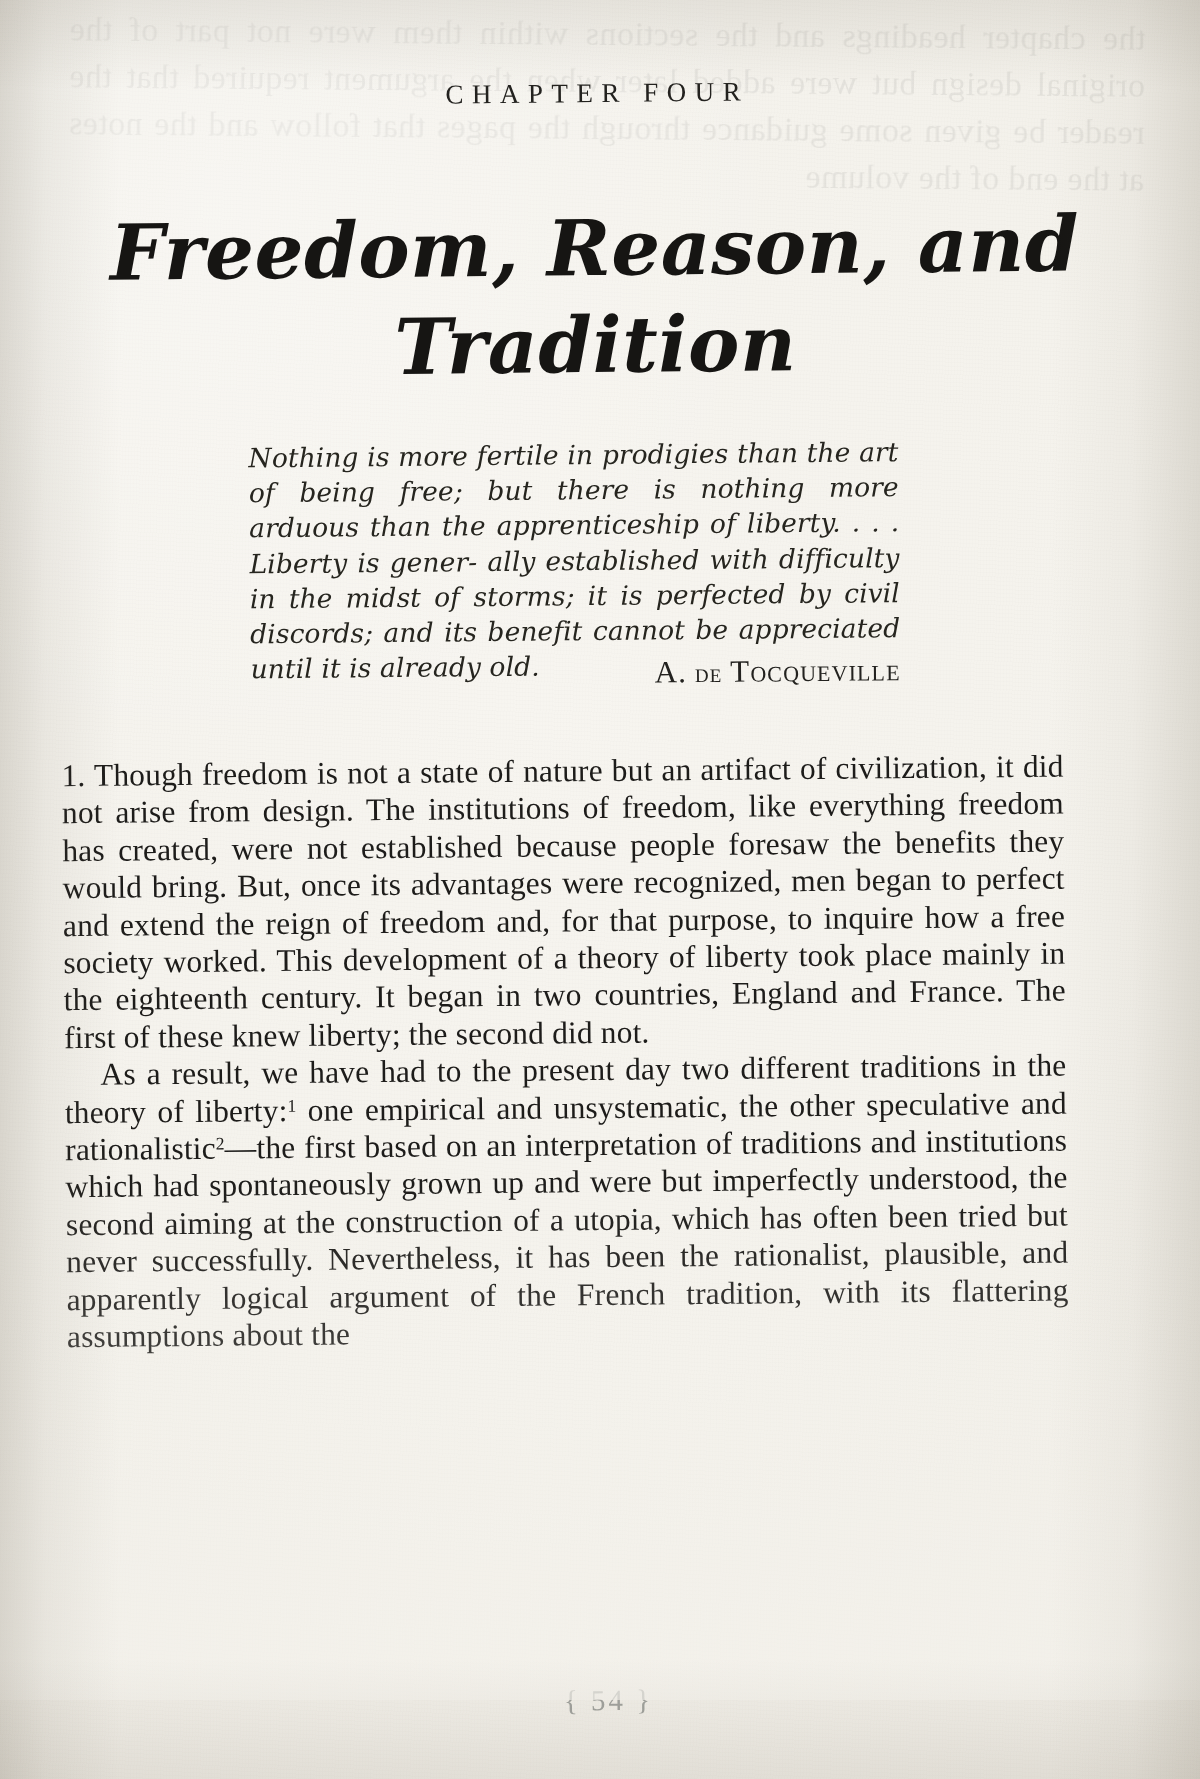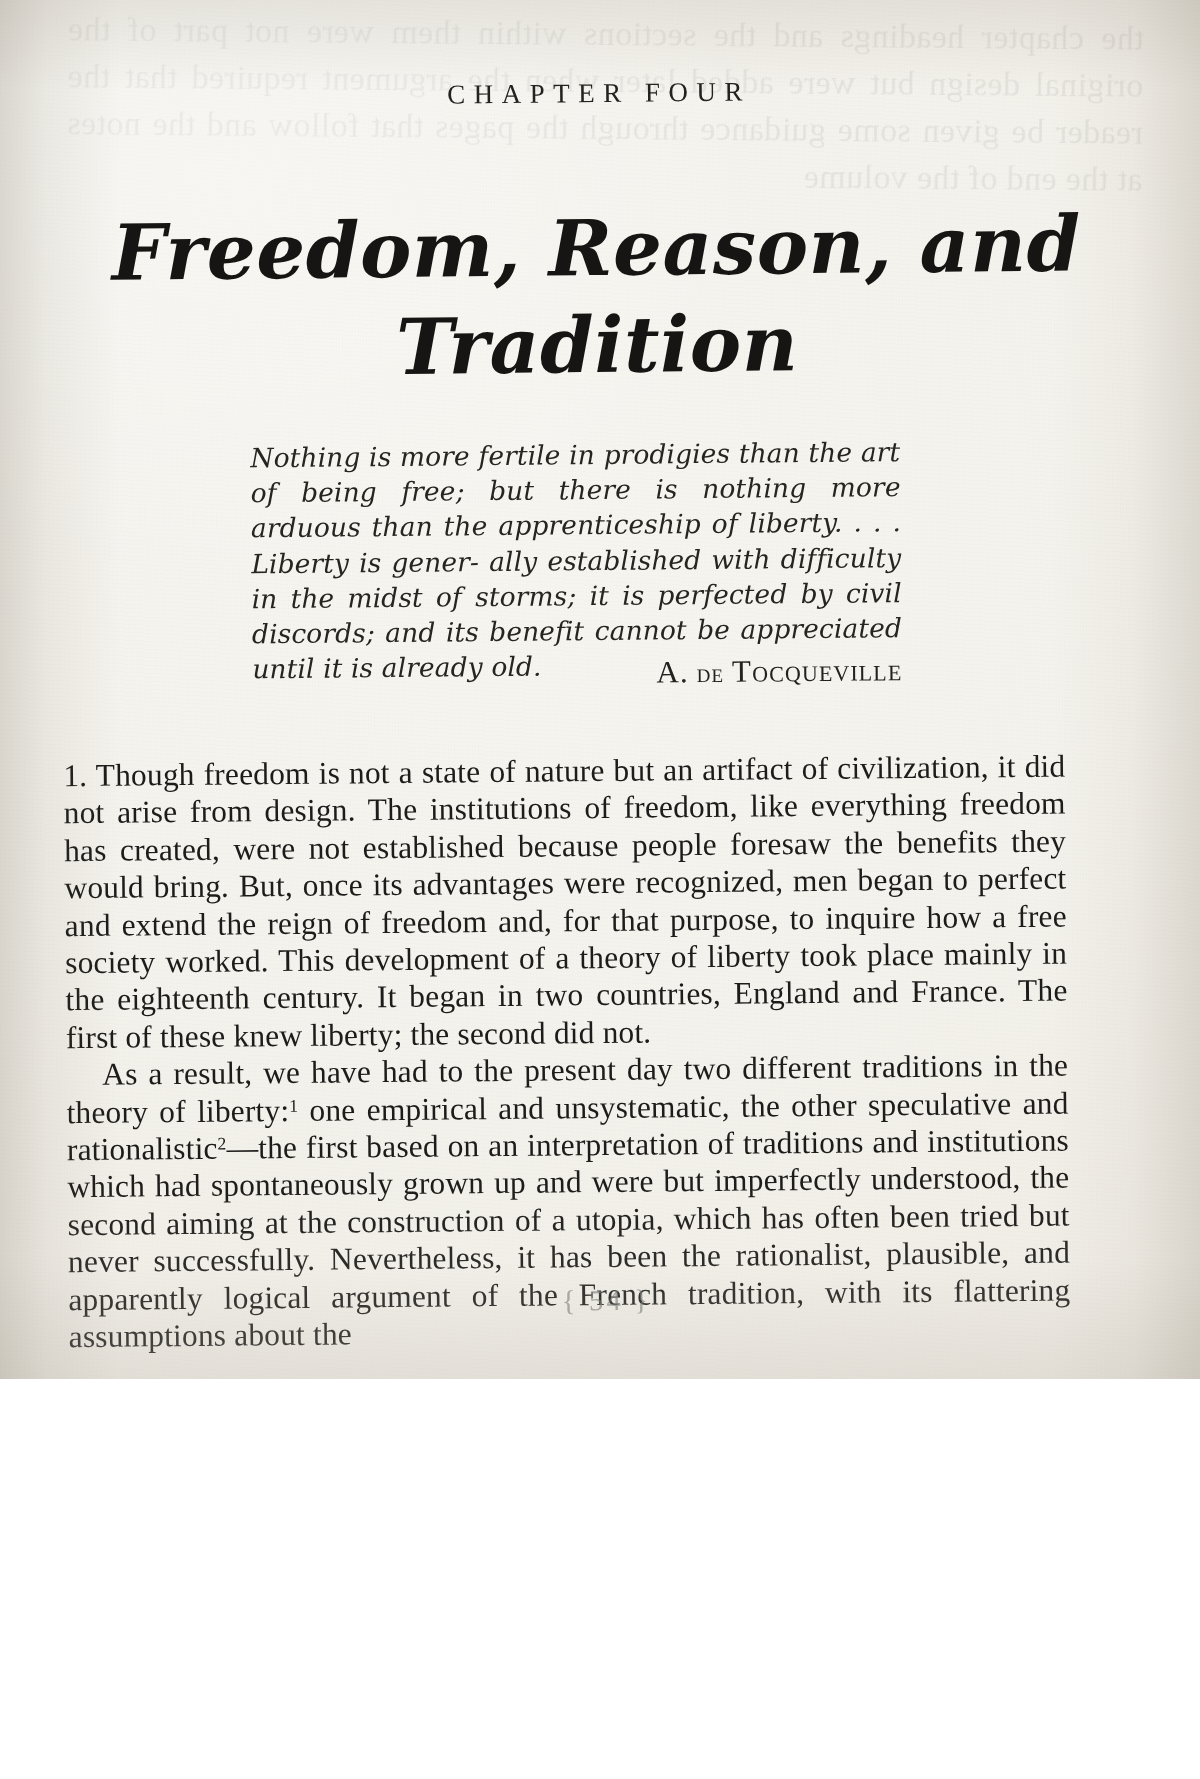--- a/index.html
+++ b/index.html
@@ -5,21 +5,21 @@
 <style>
   html, body {
     margin: 0;
     padding: 0;
     background: #ffffff;
   }
 
   #page {
     position: relative;
     width: 1200px;
-    height: 1379px;
+    height: 1779px;
     overflow: hidden;
     background: #f2f0ea;
     font-family: "Liberation Serif", "DejaVu Serif", serif;
   }
 
   
   .paper-base {
     position: absolute;
     inset: 0;
     background:

